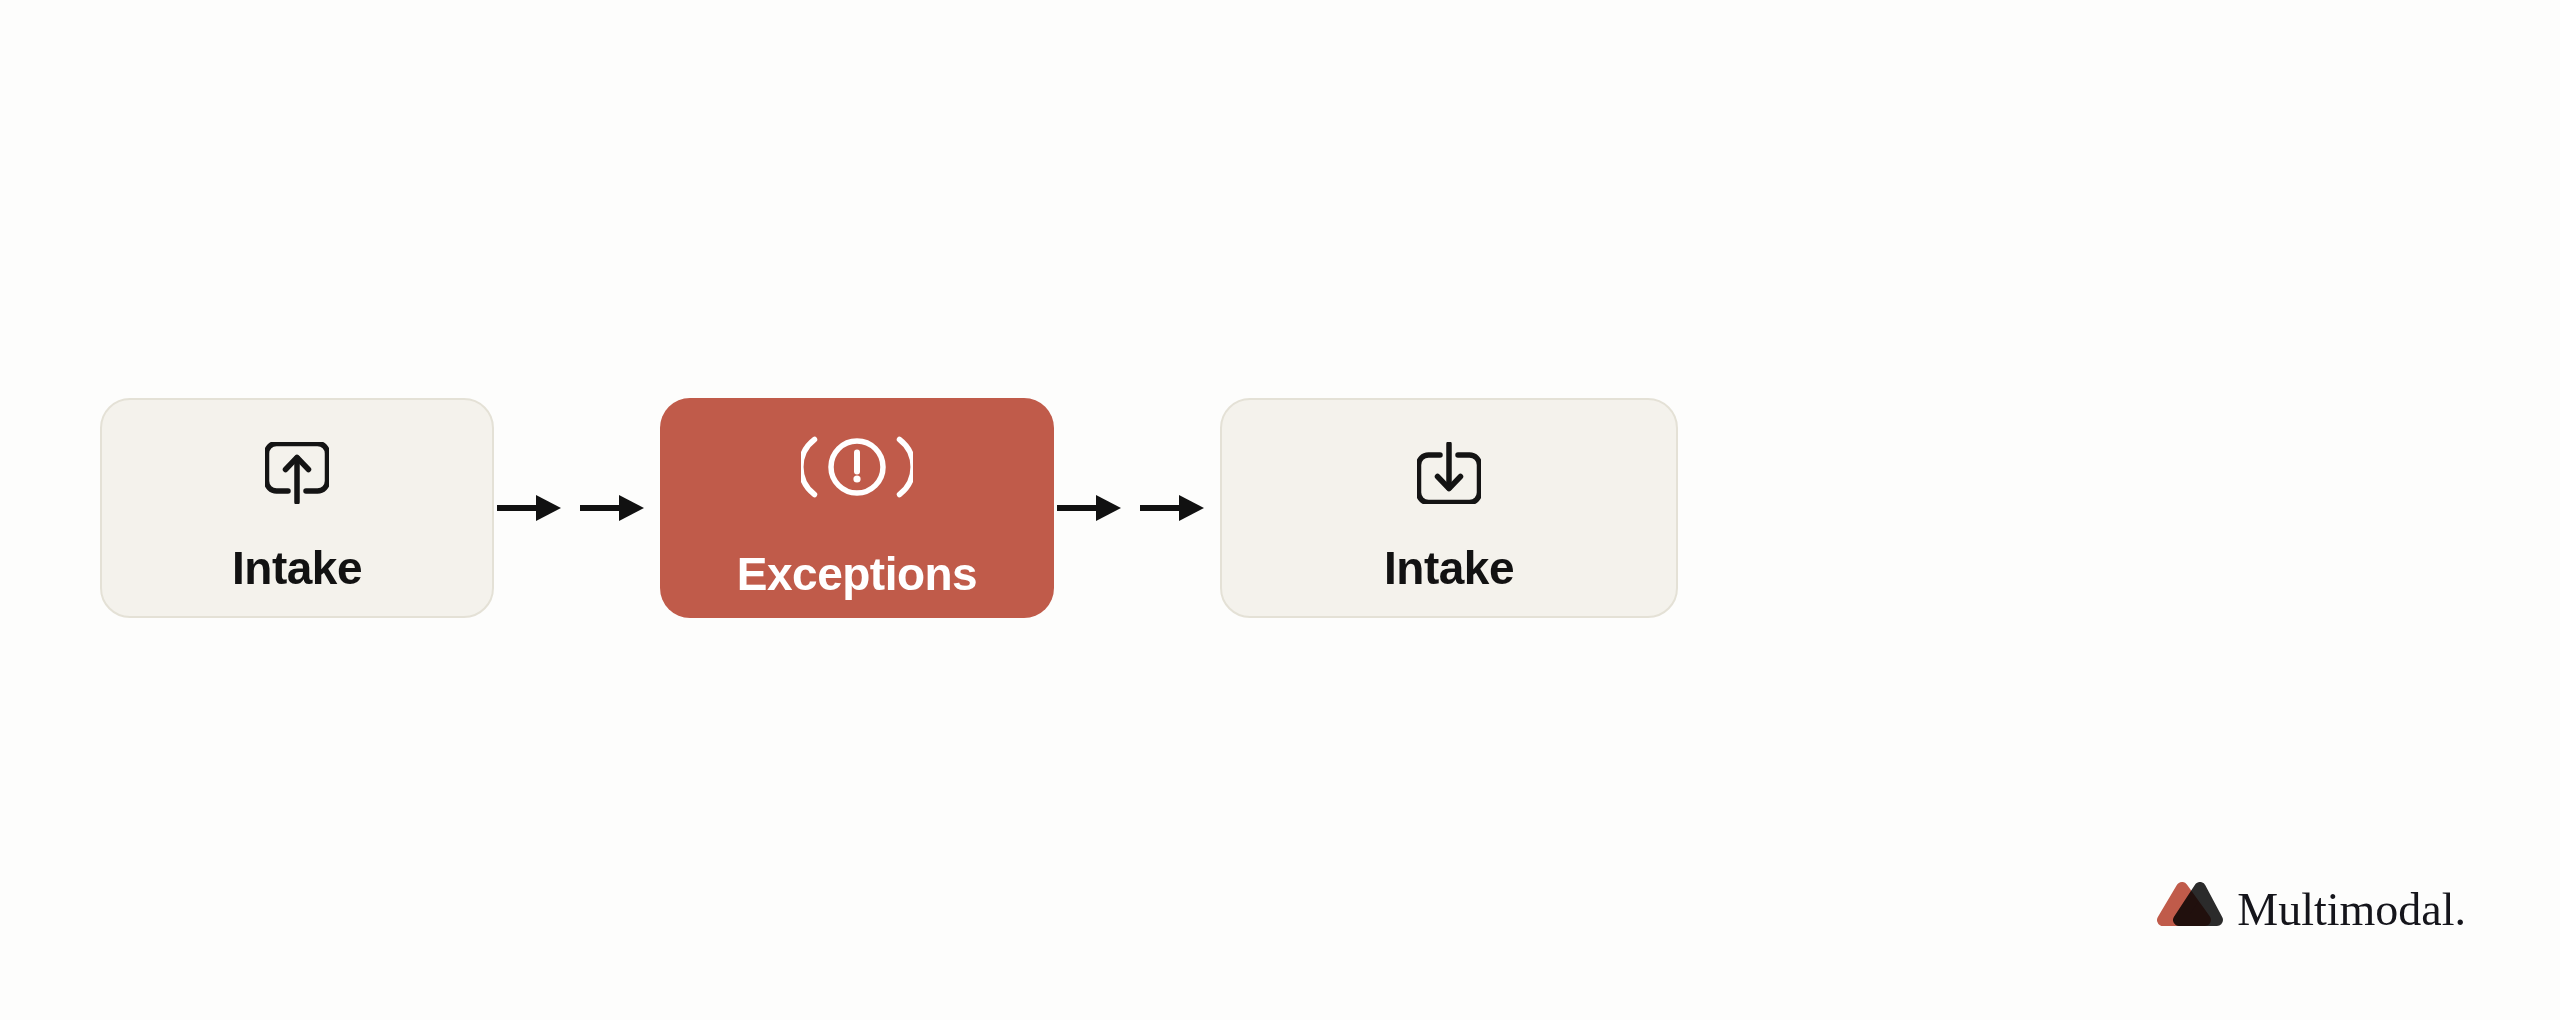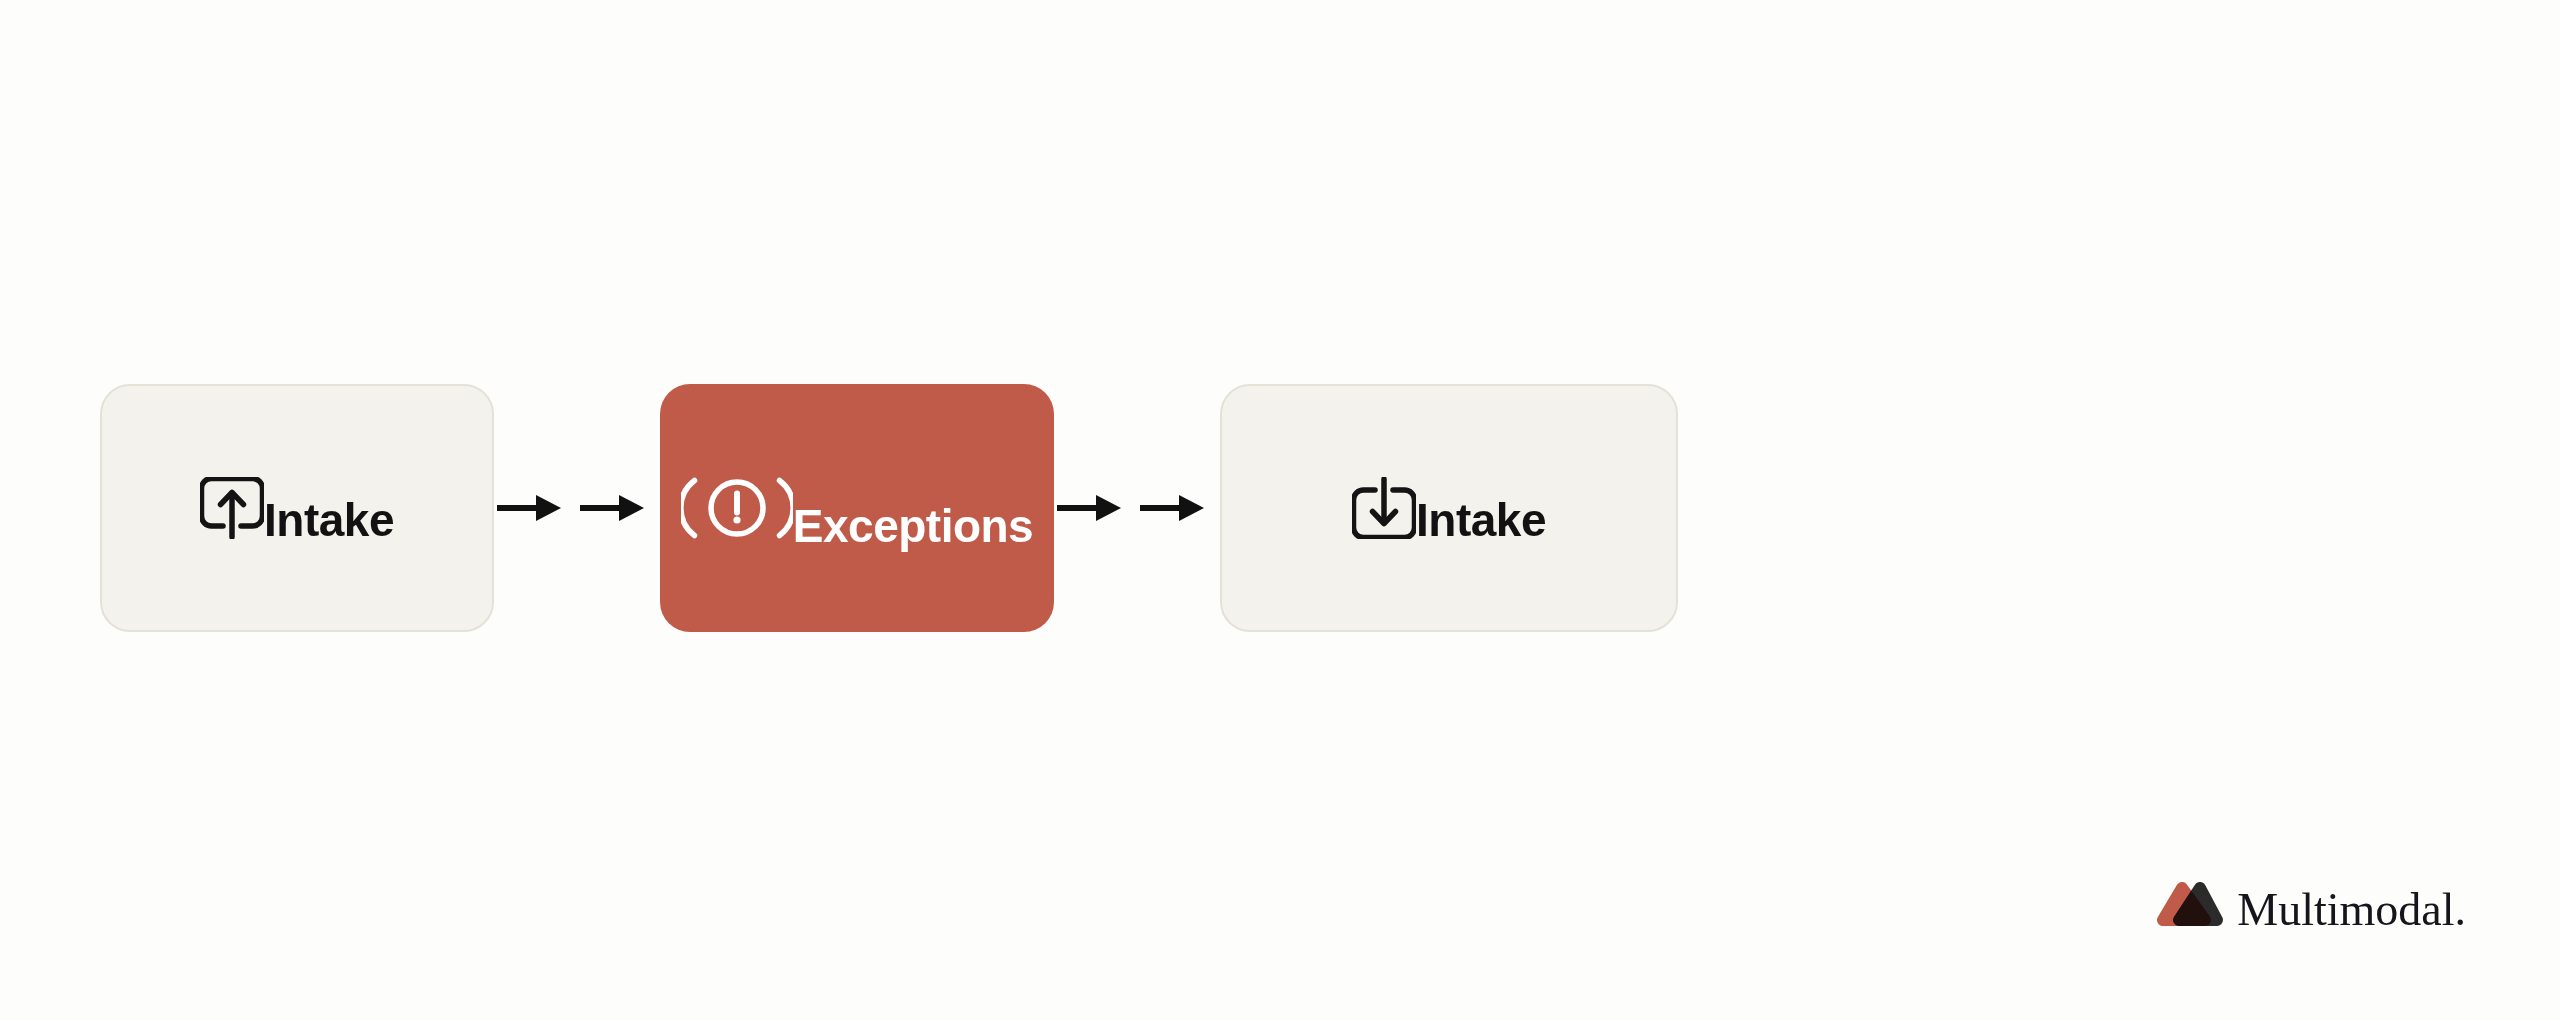--- a/index.html
+++ b/index.html
@@ -16,25 +16,26 @@
     position: absolute;
     left: 100px;
     top: 378px;
     height: 260px;
     display: flex;
     align-items: center;
   }
 
   .step-card {
     box-sizing: border-box;
-    height: 248px;
+    height: 220px;
     border-radius: 30px;
     background: var(--card-bg, #f4f2ec);
     border: 2px solid var(--card-border, #e4e1d6);
     display: flex;
+    flex-direction: column;
     align-items: center;
     justify-content: center;
   }
   .step-card.w-std { width: 394px; }
   .step-card.w-wide { width: 458px; }
 
   .step-card.highlight {
     background: var(--accent, #c05b4a);
     border: none;
   }

